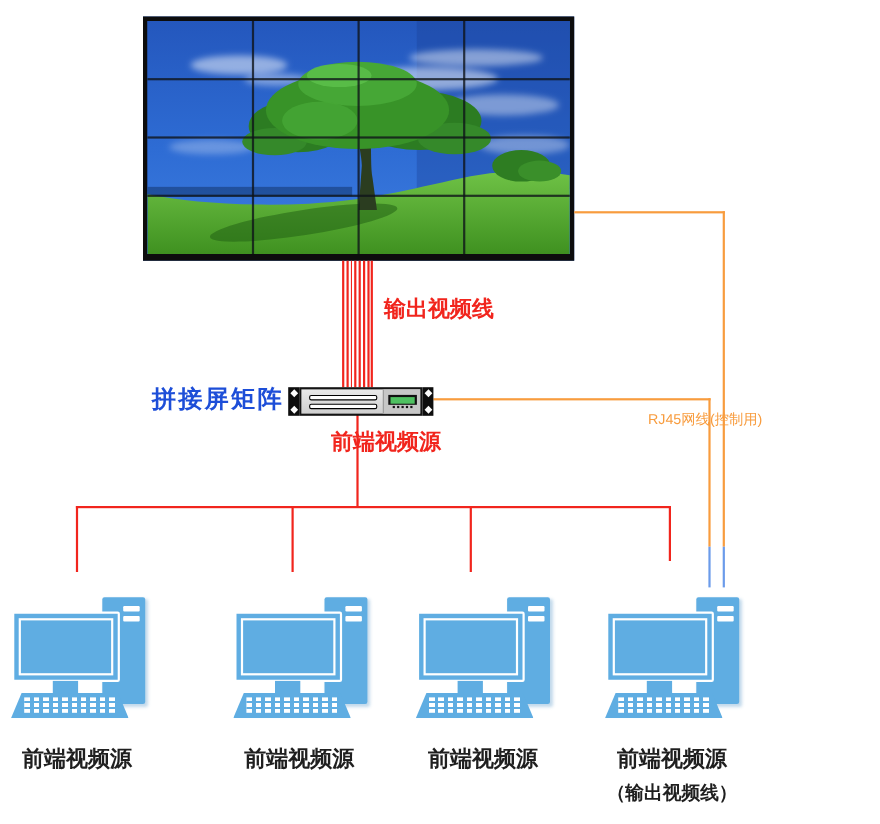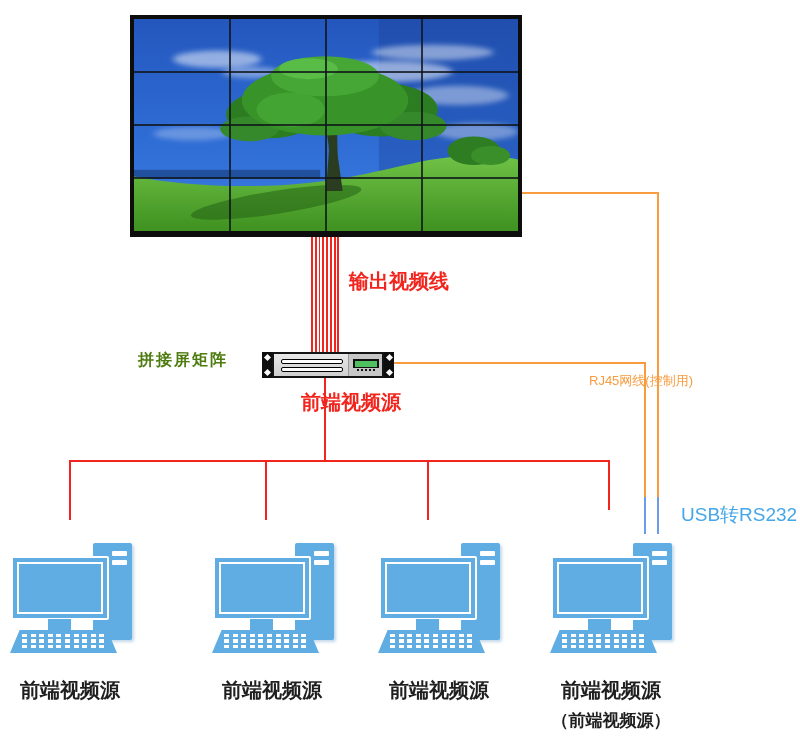--- a/index.html
+++ b/index.html
@@ -71,21 +71,21 @@
     display:flex;flex-direction:column;align-items:center;justify-content:center;gap:1px;
   }
   .m-lcd{width:26px;height:9px;background:#111;padding:1.5px 2px;}
   .m-lcd-screen{width:100%;height:100%;background:#4fc161;}
   .m-pins{display:flex;gap:2px;}
   .m-pins i{width:2px;height:2px;background:#111;display:block;}
 
   
   .lbl{position:absolute;white-space:nowrap;line-height:1.1;}
   .lbl-output{left:349px;top:270px;font-size:20px;font-weight:bold;color:var(--cable-red);}
-  .lbl-matrix{left:138px;top:351px;font-size:16px;font-weight:600;color:#4d7c0f;letter-spacing:2px;text-align:center;}
+  .lbl-matrix{left:138px;top:351px;font-size:22px;font-weight:600;color:#1d4ed8;letter-spacing:2px;text-align:center;}
   .lbl-input{left:301px;top:391px;font-size:20px;font-weight:bold;color:var(--cable-red);}
   .lbl-rj45{left:589px;top:374px;font-size:13px;color:var(--cable-orange);}
   .lbl-usb{left:681px;top:505px;font-size:19px;color:var(--label-blue);}
   .pc-label{top:679px;width:220px;text-align:center;font-size:20px;font-weight:bold;color:#1f1f1f;}
   .pc-label-1{left:-40px;}
   .pc-label-2{left:162px;}
   .pc-label-3{left:329px;}
   .pc-label-4{left:501px;}
   .pc-sublabel{top:712px;left:501px;width:220px;text-align:center;font-size:17px;font-weight:bold;color:#1f1f1f;}
 
@@ -235,21 +235,20 @@
     <div class="ear">
         <span class="screw"></span>
         <span class="screw"></span>
       </div>
   </div>
 
   <div class="lbl lbl-output">输出视频线</div>
   <div class="lbl lbl-matrix">拼接屏矩阵</div>
   <div class="lbl lbl-input">前端视频源</div>
   <div class="lbl lbl-rj45">RJ45网线(控制用)</div>
-  <div class="lbl lbl-usb">USB转RS232</div>
 
   <div class="computer pc-1">
     <div class="tower">
         <span class="slot slot-1"></span>
         <span class="slot slot-2"></span>
       </div>
     <div class="monitor">
         <div class="screen"></div>
       </div>
     <div class="stand"></div>
@@ -286,15 +285,15 @@
         <div class="screen"></div>
       </div>
     <div class="stand"></div>
     <div class="keyboard"></div>
   </div>
 
   <div class="lbl pc-label pc-label-1">前端视频源</div>
   <div class="lbl pc-label pc-label-2">前端视频源</div>
   <div class="lbl pc-label pc-label-3">前端视频源</div>
   <div class="lbl pc-label pc-label-4">前端视频源</div>
-  <div class="lbl pc-sublabel">（前端视频源）</div>
+  <div class="lbl pc-sublabel">（输出视频线）</div>
 
 </div>
 
 </body></html>

